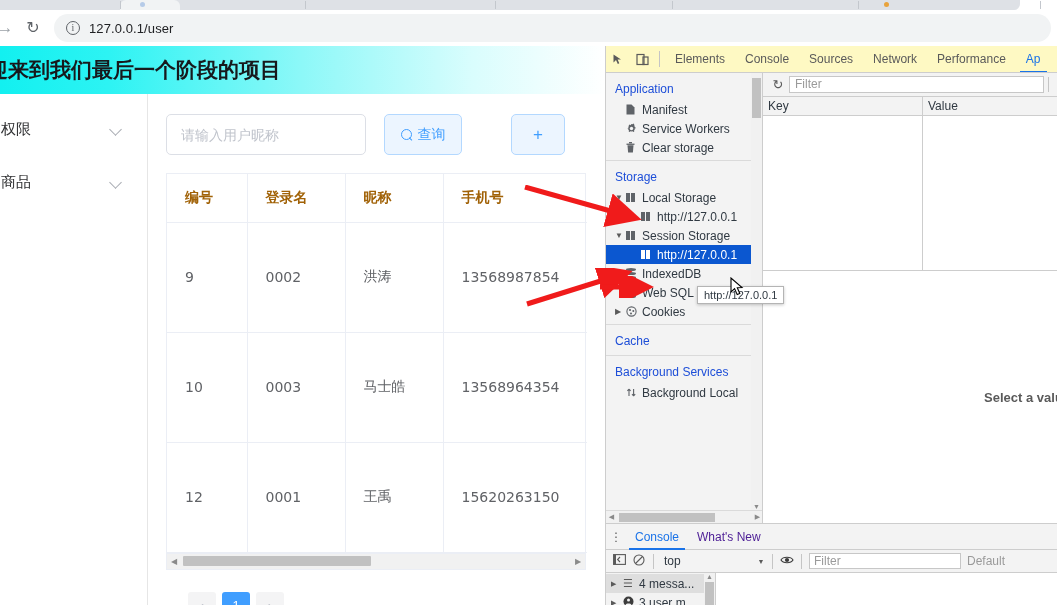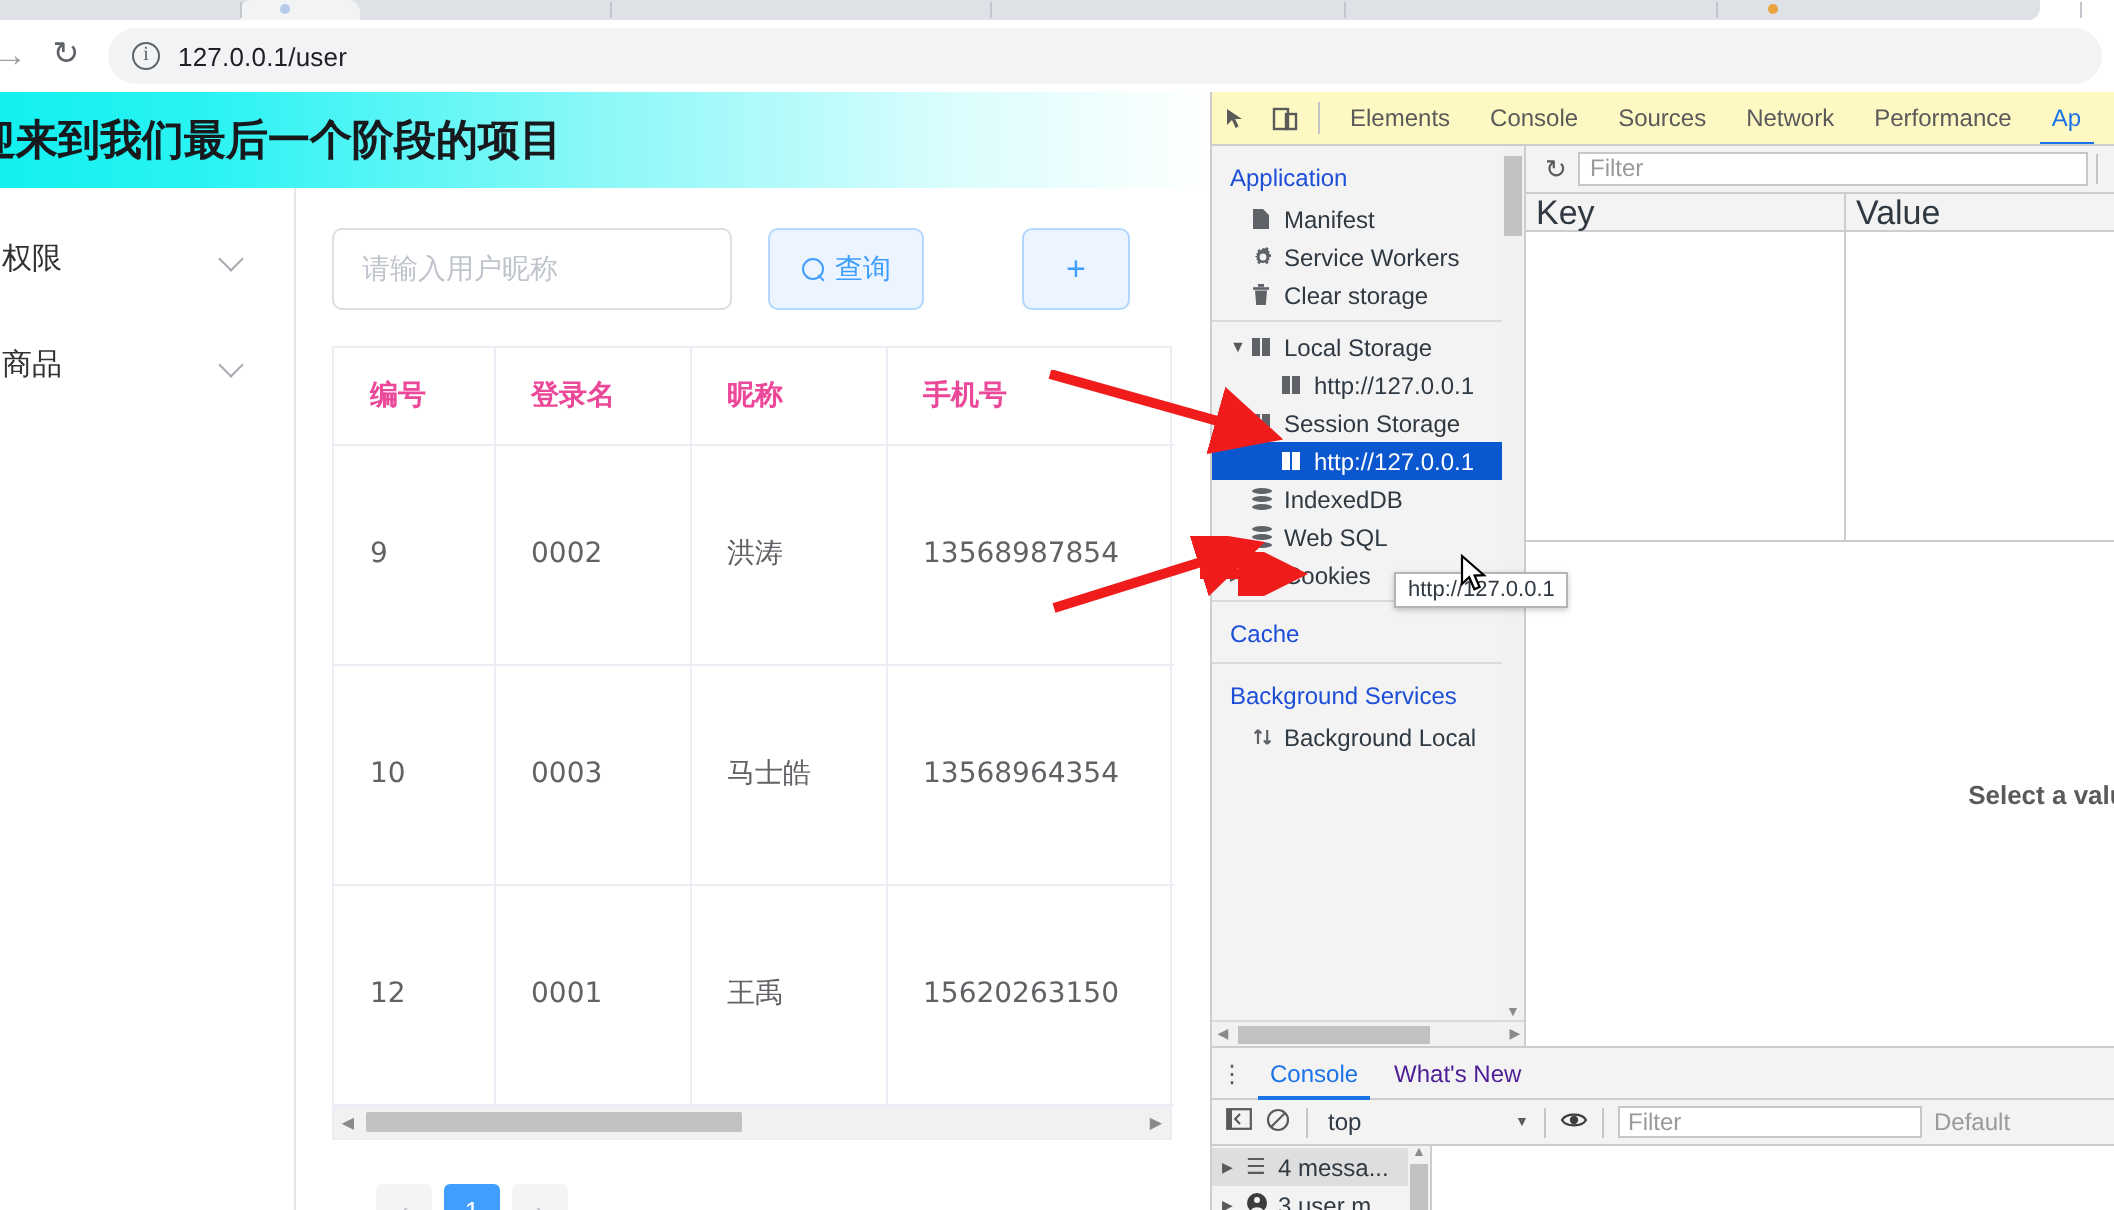--- a/index.html
+++ b/index.html
@@ -109,21 +109,21 @@
     margin-left: 49px; width: 54px; height: 41px;
     background: #ecf5ff; border: 1px solid #b3d8ff; border-radius: 5px;
     color: #409eff; font-size: 17px; display: flex; align-items: center;
     justify-content: center; cursor: pointer;
   }
 
   .tablewrap { width: 420px; border: 1px solid #ebeef5; border-top: 1px solid #ebeef5; position: relative; }
   table.grid { width: 100%; border-collapse: collapse; table-layout: fixed; }
   table.grid th {
     height: 48px; text-align: left; padding-left: 18px;
-    font-size: 14px; color: #ec4899; font-weight: bold;
+    font-size: 14px; color: #a16207; font-weight: bold;
     border-bottom: 1px solid #ebeef5; font-family: "DejaVu Sans", sans-serif;
   }
   table.grid td {
     height: 110px; padding-left: 18px; font-size: 14px; color: #606266;
     border-bottom: 1px solid #ebeef5; border-right: 1px solid #ebeef5;
     font-family: "DejaVu Sans", sans-serif;
   }
   table.grid th { border-right: 1px solid #ebeef5; }
   table.grid th:last-child, table.grid td:last-child { border-right: none; }
   table.grid col.c0 { width: 80px; }
@@ -228,21 +228,21 @@
   .filter-box {
     flex: 1; height: 17px; background: #ffffff; border: 1px solid #c7c7c7;
     font-size: 12px; color: #9a9a9a; padding: 0 5px; line-height: 15px;
   }
   .dt-vsep { width: 1px; height: 15px; background: #c5c5c5; margin: 0 4px; }
 
   .kv-header {
     height: 19px; display: flex; border-bottom: 1px solid #cdcdcd; background: #f3f3f3;
   }
   .kv-header div {
-    font-size: 17px; color: #303942; padding-left: 5px; line-height: 19px;
+    font-size: 12px; color: #303942; padding-left: 5px; line-height: 19px;
   }
   .kv-key { width: 160px; border-right: 1px solid #cdcdcd; }
   .kv-val { flex: 1; }
   .kv-rows { height: 155px; display: flex; border-bottom: 1px solid #cdcdcd; }
   .kv-rows .c1 { width: 160px; border-right: 1px solid #cdcdcd; }
   .kv-rows .c2 { flex: 1; }
   .kv-preview {
     flex: 1; display: flex; align-items: center; justify-content: center;
     background: #ffffff;
   }
@@ -494,20 +494,21 @@
             <svg width="9" height="11" viewBox="0 0 9 11">
                 <rect x="3" y="0" width="3" height="1.4" fill="#5f6368"></rect>
                 <rect x="0.5" y="1.6" width="8" height="1.3" fill="#5f6368"></rect>
                 <path d="M1.5 3.3 h6 l-.6 7.2 h-4.8 z" fill="#5f6368"></path>
               </svg>
           </span>
           <span>Clear storage</span>
         </div>
 
         <div class="tree-divider"></div>
+        <div class="tree-section">Storage</div>
 
         <div class="tree-item">
           <span class="tw open"></span>
           <span class="ticon">
             <span class="grid-ico">
                 <i style="left:0;top:0"></i>
                 <i style="left:5px;top:0"></i>
                 <i style="left:0;top:3px"></i>
                 <i style="left:5px;top:3px"></i>
                 <i style="left:0;top:6px"></i>

